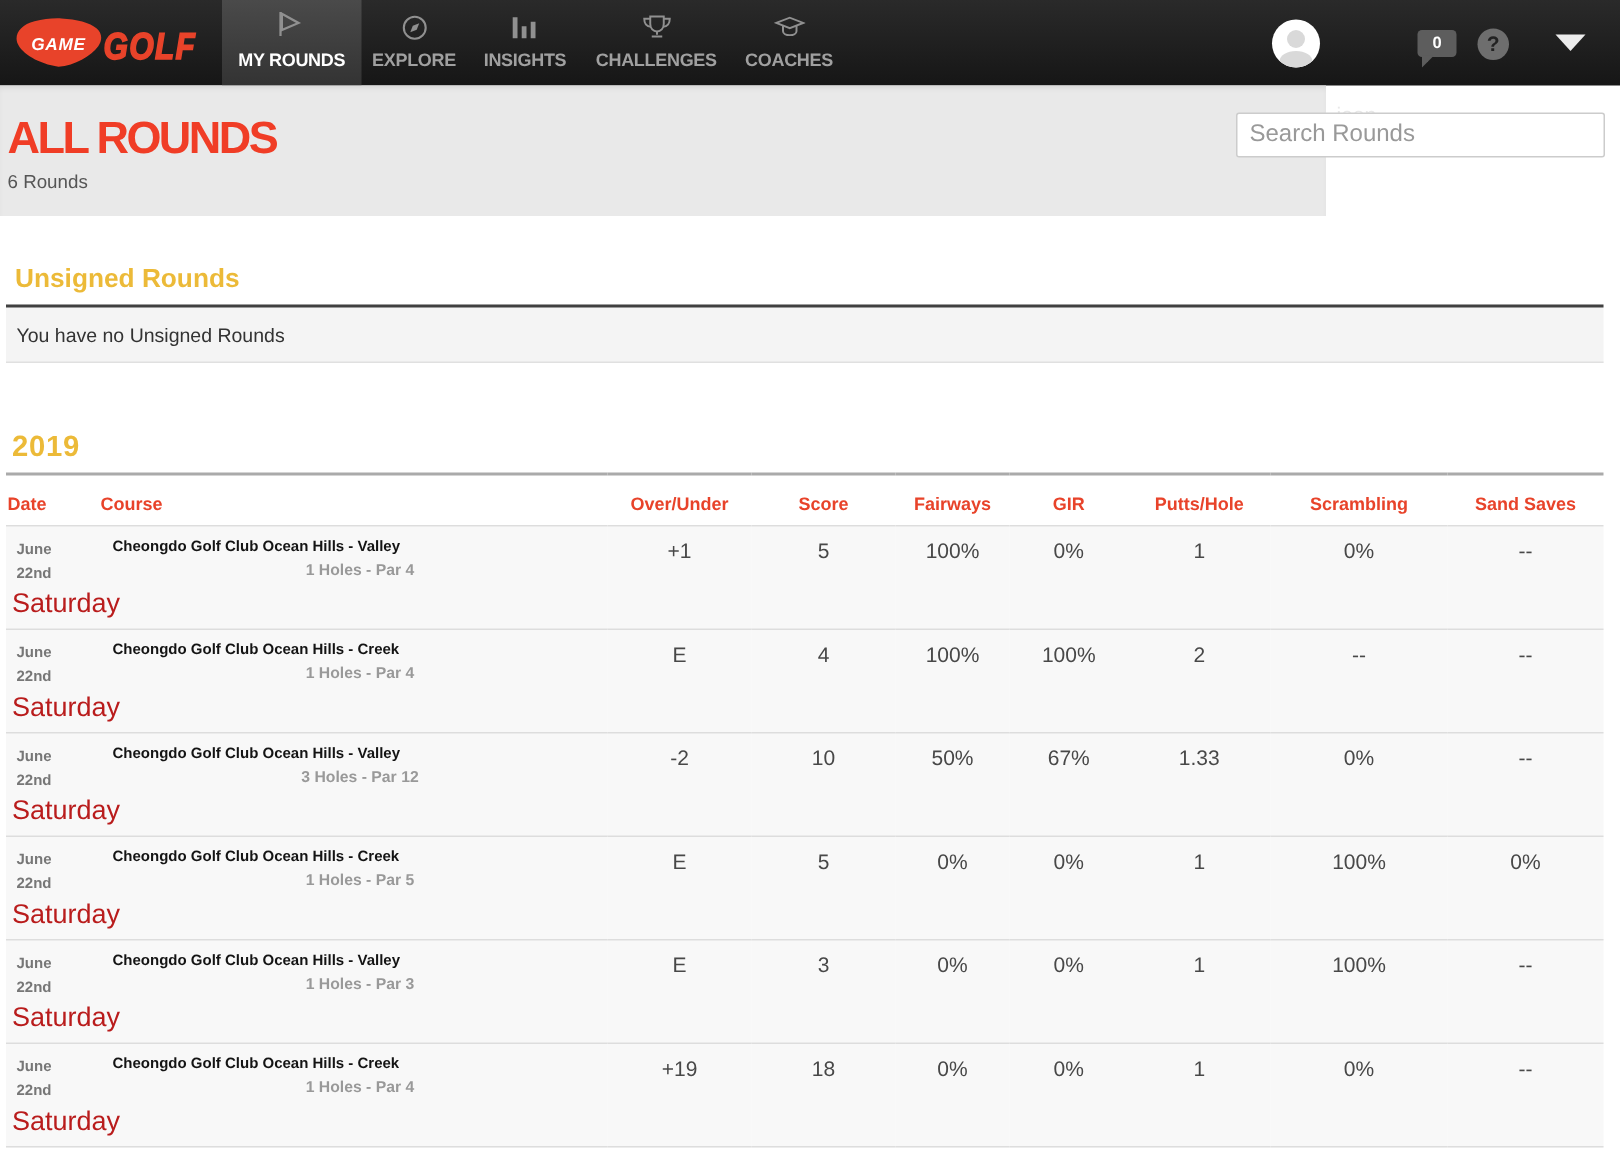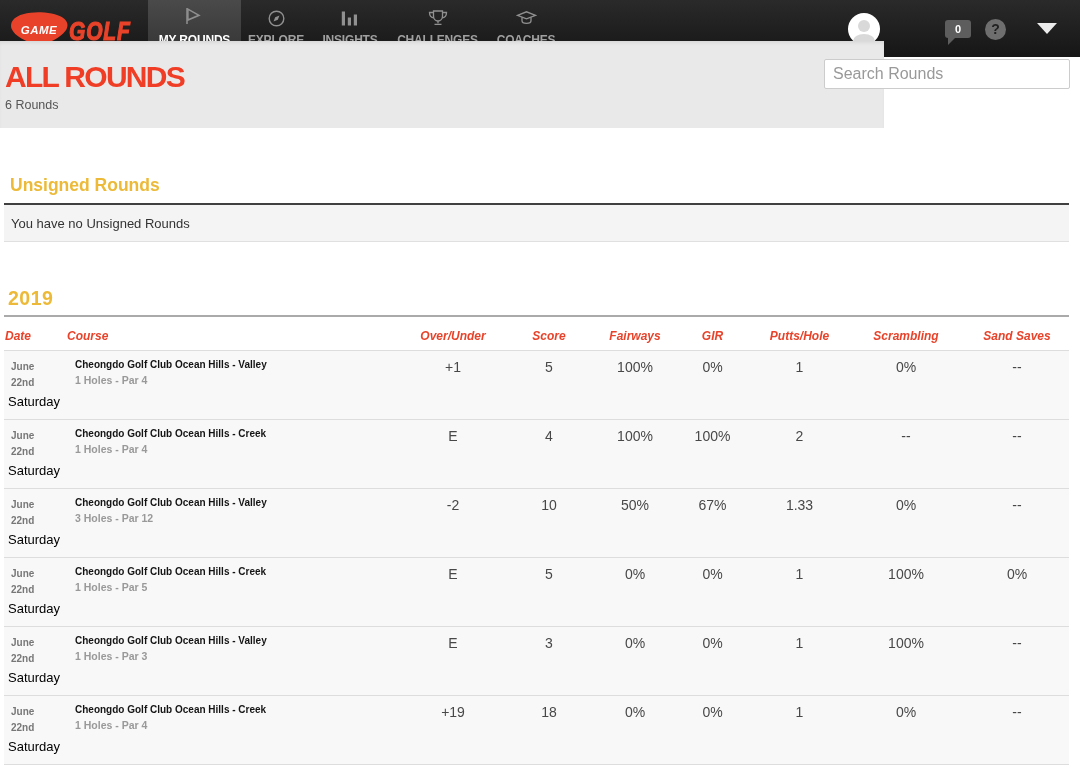--- a/index.html
+++ b/index.html
@@ -29,50 +29,50 @@
 .bubble { position:absolute; left:945px; top:20px; width:26px; height:18px; background:#5d5d5d;
   border-radius:3px; color:#fff; font-size:11px; font-weight:bold; text-align:center; line-height:18px; }
 .bubble:after { content:""; position:absolute; left:3px; top:17px; border:4px solid transparent;
   border-top-color:#5d5d5d; border-left-color:#5d5d5d; }
 .help { position:absolute; left:985px; top:19px; width:21px; height:21px; border-radius:50%;
   background:#6e6e6e; color:#222; font-size:14px; font-weight:bold; text-align:center; line-height:21px; }
 .caret { position:absolute; left:1037px; top:23px; width:0; height:0;
   border-left:10px solid transparent; border-right:10px solid transparent; border-top:11px solid #ececec; }
 
 
-.band { position:absolute; top:41px; left:0; width:884px; height:87px; background:#e9e9e9;
+.band { position:absolute; top:57px; left:0; width:884px; height:87px; background:#e9e9e9;
   box-shadow:inset 0 3px 4px -2px rgba(0,0,0,0.10); }
 .h1 { position:absolute; left:5px; top:19px; font-size:30px; font-weight:bold; color:#f03d26;
   letter-spacing:-1.7px; }
 .nrounds { position:absolute; left:5px; top:57px; font-size:12.5px; color:#555; }
 .search { position:absolute; left:824px; top:18px; width:246px; height:30px; background:#fff;
   border:1px solid #ccc; border-radius:2px; font-size:16px; color:#999; line-height:28px;
   padding-left:8px; font-family:"Liberation Sans",sans-serif; }
 
 
 .gold { position:absolute; font-weight:bold; color:#ecba38; }
 #unsigned-h { left:10px; top:175px; font-size:17.5px; }
 .unsignedbar { position:absolute; left:4px; top:203px; width:1065px; height:39px;
   background:#f4f4f4; border-top:2px solid #404040; border-bottom:1px solid #e0e0e0; }
 .unsignedbar span { position:absolute; left:7px; top:11px; font-size:13px; color:#333; }
 #y2019 { left:8px; top:287px; font-size:19.5px; letter-spacing:0.5px; }
 
 
 table { position:absolute; left:4px; top:315px; width:1065px; border-collapse:collapse;
   border-top:2px solid #aaa; border-bottom:1px solid #ddd; table-layout:fixed; }
-th { color:#e8432a; font-size:12px; font-weight:bold; text-align:center; padding:12px 0 7px 0;font-style:italic; }
+th { color:#e8432a; font-size:12px; font-weight:bold; text-align:center; padding:12px 0 7px 0; }
 th.l { text-align:left; }
 td { vertical-align:top; text-align:center; font-size:14px; color:#484848; padding-top:8px; }
 tbody tr { border-top:1px solid #ddd; background:#f8f8f8; height:69px; }
 td.datec { text-align:left; padding-left:7px; }
 .d1 { font-weight:bold; color:#777; font-size:10px; line-height:16px; }
-.d2 { color:#000000; font-size:13px; line-height:16px; margin-top:3px; margin-left:-3px; }
+.d2 { color:#b91c1c; font-size:18px; line-height:16px; margin-top:3px; margin-left:-3px; }
 td.coursec { text-align:left; padding-left:9px; }
 .cname { font-weight:bold; color:#141414; font-size:10px; }
-.csub { font-weight:bold; color:#999; font-size:10.5px; margin-top:4px; }
+.csub { font-weight:bold; color:#999; font-size:10.5px; margin-top:4px;text-align:center; }
 </style>
 </head>
 <body>
 <div id="page">
 
   <div class="nav">
     <svg class="logo" viewBox="0 0 125 33">
       <path d="M29,32.5 C16,30.5 4.5,24 1.5,16.5 C-0.5,10.5 4,4.5 13,2.2 C19,0.7 25,0 31,0.3 C41,0.8 50,3 54.5,7 C58,10.2 58.5,14.5 55.5,18.8 C50.5,25.6 40,31.5 29,32.5 Z" fill="#e8432a"></path>
       <text x="29" y="21.5" font-size="11.5" font-weight="bold" font-style="italic" fill="#fff" text-anchor="middle" letter-spacing="0.5">GAME</text>
     </svg>

